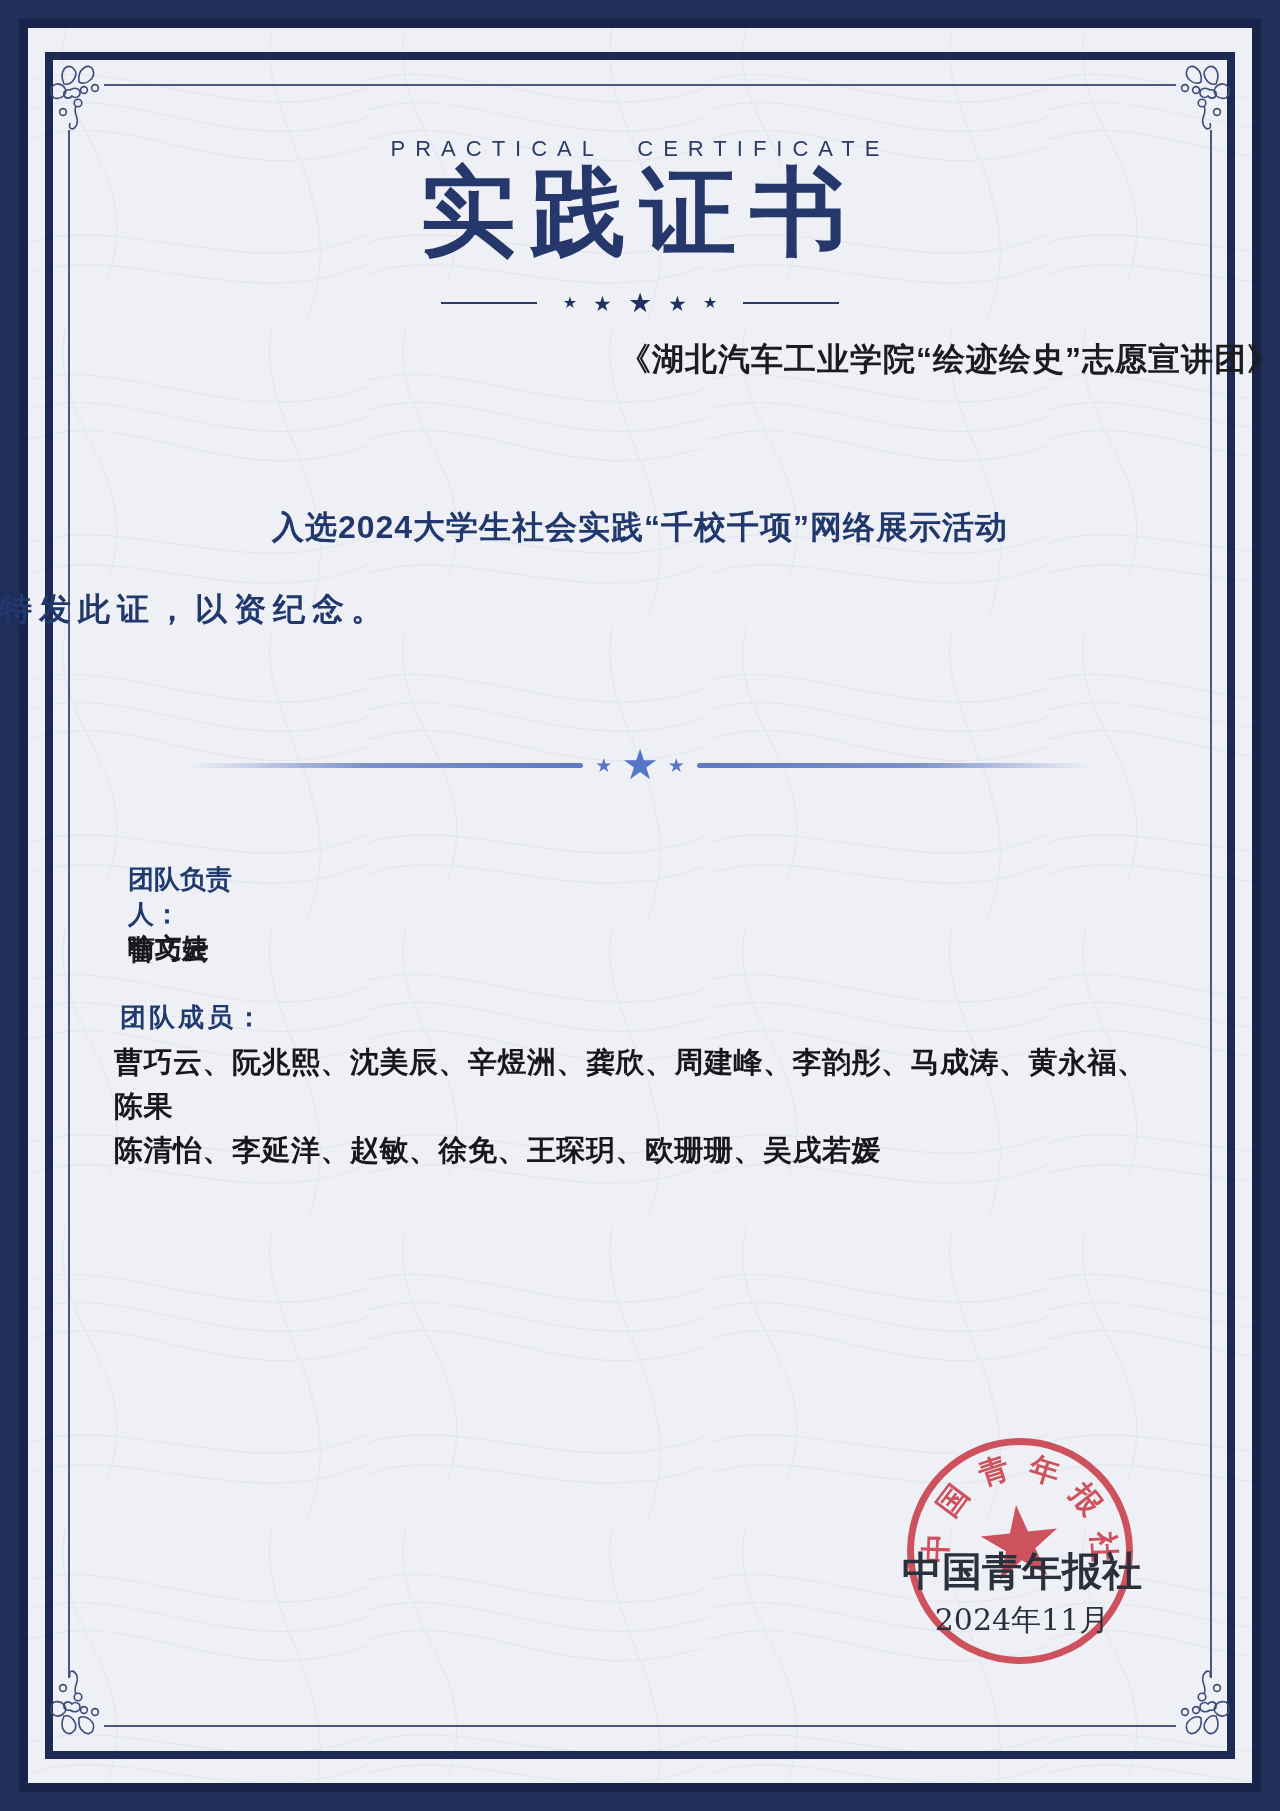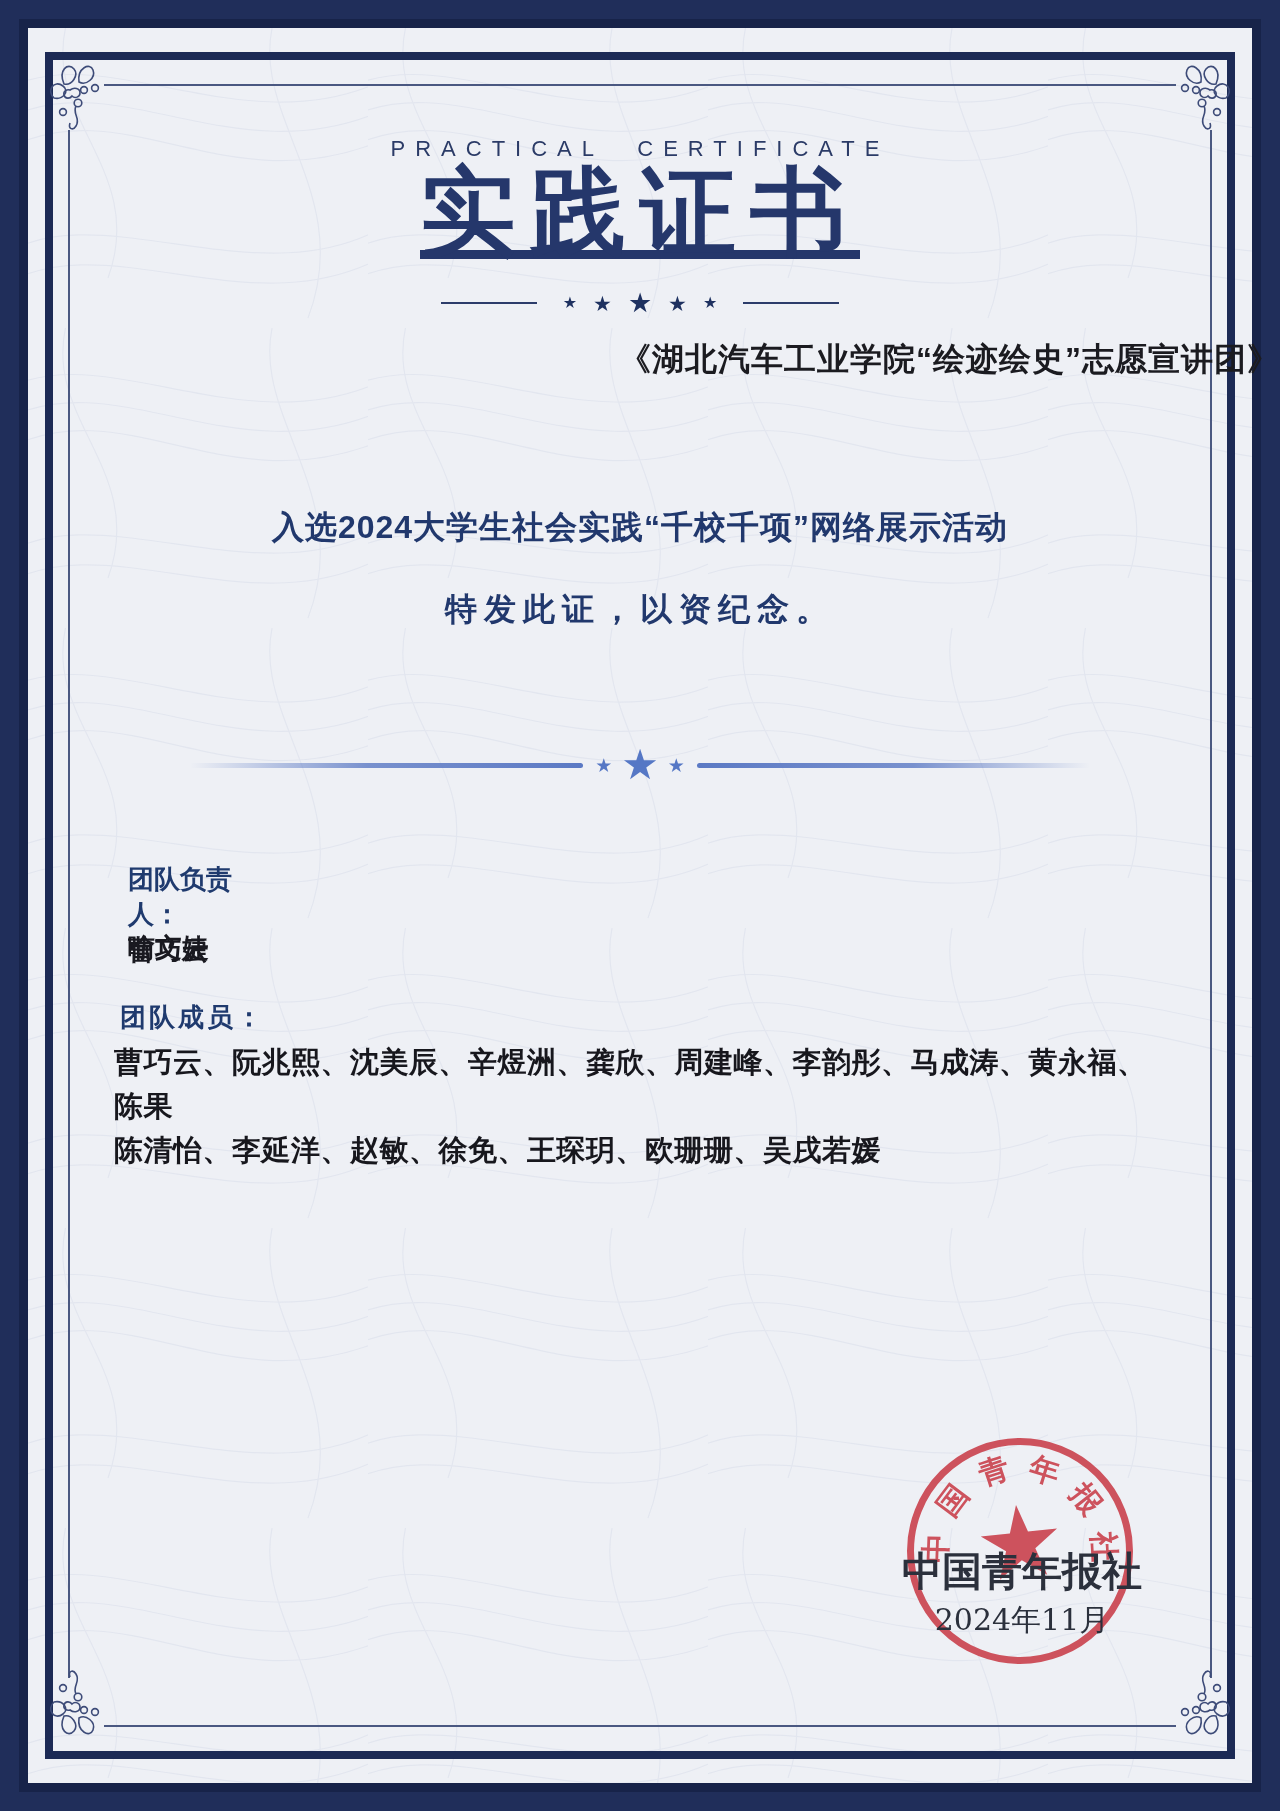--- a/index.html
+++ b/index.html
@@ -39,21 +39,21 @@
   
   .caption{
     position:absolute;left:0;top:136px;width:100%;
     text-align:center;color:#2b3b67;
     font-size:22px;letter-spacing:10px;word-spacing:18px;font-weight:400;
   }
   .big-title{
     position:absolute;left:0;top:156px;width:100%;
     text-align:center;color:#25376b;
     font-family:"DejaVu Serif", serif;
-    font-size:96px;font-weight:bold;letter-spacing:14px;line-height:112px;text-decoration:underline;
+    font-size:96px;font-weight:bold;letter-spacing:14px;line-height:112px;
   }
   .stars-row{
     position:absolute;left:0;top:284px;width:100%;height:38px;
     display:flex;align-items:center;justify-content:center;gap:16px;
   }
   .stars-row .rule{width:96px;height:2px;background:#2c3c6a;margin:0 10px;}
   .stars-row .star{color:#1e3160;line-height:1;}
   .st1{font-size:16px;} .st2{font-size:21px;} .st3{font-size:27px;} 
 
   .recipient{
@@ -63,21 +63,21 @@
   }
 
   
   .award-line{
     position:absolute;left:0;top:506px;width:100%;
     text-align:center;color:#21386d;
     font-size:32px;font-weight:bold;letter-spacing:1px;
   }
   .commem-line{
     position:absolute;left:0;top:588px;width:100%;
-    text-align:center;color:#21386d;
+    color:#21386d;
     font-size:32px;font-weight:bold;letter-spacing:7px;
   }
 
   
   .divider{
     position:absolute;left:190px;top:745px;width:900px;height:40px;
     display:flex;align-items:center;justify-content:center;
   }
   .divider .grad-l{flex:1;height:5px;border-radius:3px;
     background:linear-gradient(90deg, rgba(91,121,196,0) 0%, rgba(91,121,196,.8) 45%, #5b79c4 100%);}

